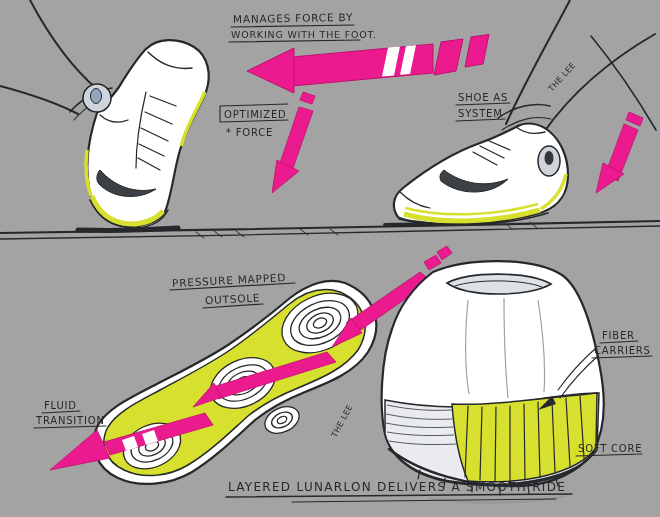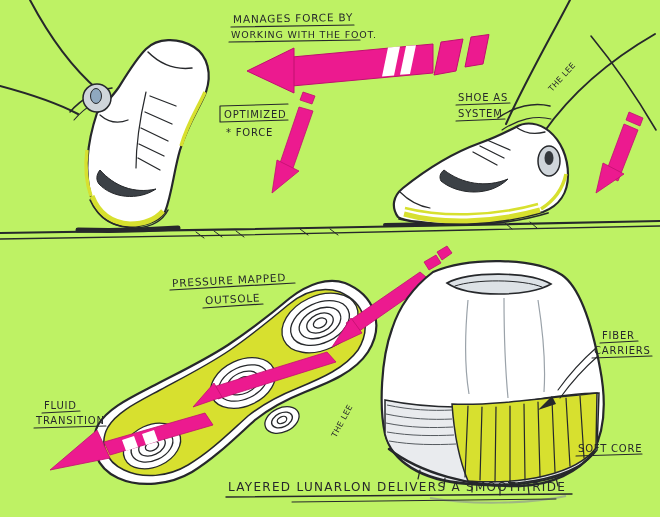--- a/index.html
+++ b/index.html
@@ -1,16 +1,16 @@
 <!DOCTYPE html>
 <html><head>
 <meta charset="utf-8">
 <style>
   html,body{margin:0;padding:0;background:#ffffff;width:660px;height:517px;overflow:hidden;}
-  .canvas-wrap{position:relative;width:660px;height:517px;background:#bef264;}
+  .canvas-wrap{position:relative;width:660px;height:517px;background:#a3a3a3;}
   svg{display:block;}
   .hand{
     font-family:"DejaVu Sans", sans-serif;
     fill:#26282b;
     letter-spacing:0.8px;
   }
   .hand-sm{font-size:10px;}
   .hand-md{font-size:10.5px;}
   .hand-lg{font-size:12px;letter-spacing:1.3px;}
   .hand-sig{font-size:8px;letter-spacing:0.4px;}

